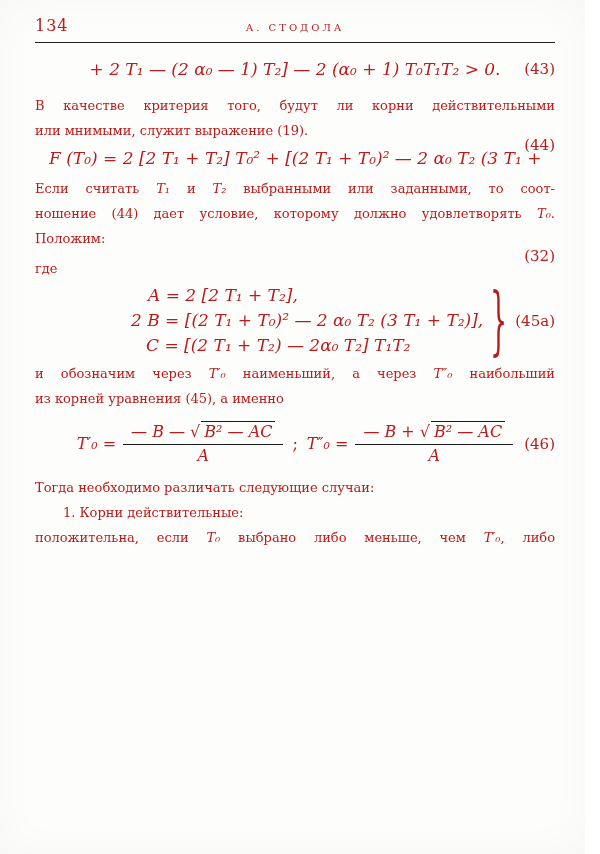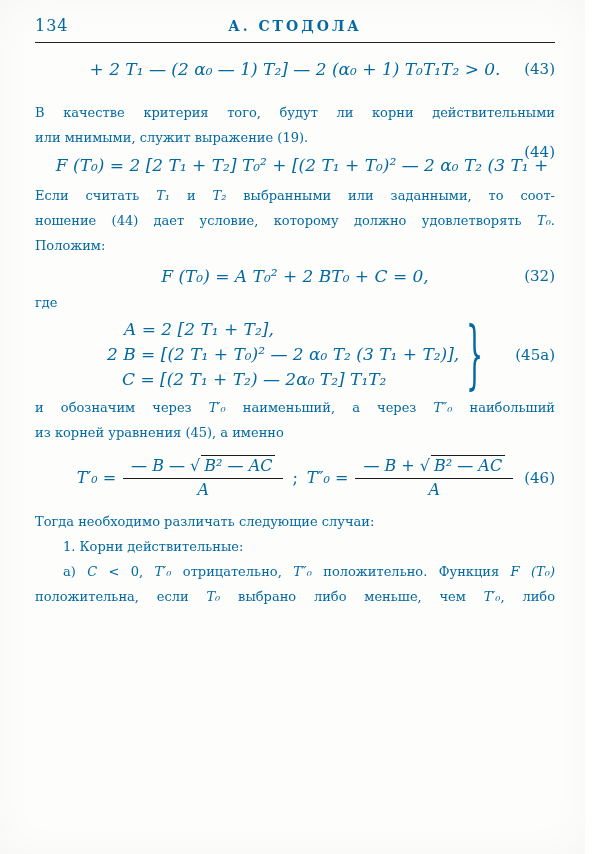--- a/index.html
+++ b/index.html
@@ -1,54 +1,54 @@
 <!DOCTYPE html>
 <html><head>
 <meta charset="utf-8">
 <style>
   * { box-sizing: border-box; }
   html, body { margin: 0; padding: 0; background: #ffffff; }
   .page {
     width: 585px; height: 854px;
     background: #fdfdfb;
-    color: #0369a1;
+    color: #b91c1c;
     font-family: "DejaVu Serif", "Liberation Serif", serif;
     padding: 16px 30px 0 35px;
     overflow: hidden;
     position: relative;
     box-shadow: inset 0 0 40px rgba(0,0,0,0.03);
   }
   
   .header { display: grid; grid-template-columns: 1fr auto 1fr; align-items: baseline; }
   .pagenum { justify-self: start; font-size: 16px; letter-spacing: 1px; }
-  .title   { font-size: 14px; letter-spacing: 3px; font-weight: 700; }
+  .title   { font-size: 10px; letter-spacing: 3px; font-weight: 400; }
   .rule    { border-bottom: 1.6px solid #222; margin-top: 7px; }
 
   
   .tline { font-size: 13px; line-height: 25px; white-space: normal; }
   .j     { text-align: justify; text-align-last: justify; }
   .ind   { text-indent: 28px; }
   .it    { font-style: italic; }
   .mvar  { font-style: italic; }
 
   
   .eqrow  { position: relative; font-style: italic; font-size: 17px; }
   .eqnum  { position: absolute; right: 0; font-style: normal; font-size: 15px; }
   .vcenter{ top: 50%; transform: translateY(-50%); }
 
-  .eq43 { text-align: center; margin: 13px 0 18px; line-height: 26px; white-space: nowrap; }
+  .eq43 { text-align: center; margin: 13px 0 11px; line-height: 26px; white-space: nowrap; }
   .eq44 { margin: 3px 0 5px; }
   .eq44 .eqline { line-height: 25px; white-space: nowrap; }
-  .eq44 .l1 { padding-left: 14px; text-align: center; }
+  .eq44 .l1 { padding-left: 14px; }
   .eq44 .l2 { padding-left: 76px; }
   .eq44 .eqnum { bottom: 0; }
   .eq45 { text-align: center; margin: 5px 0 1px; line-height: 26px; }
 
   .eq45a { display: flex; align-items: center; margin: 2px 0 3px; }
-  .lines45a { margin-left: 72px; }
+  .lines45a { margin-left: 96px; }
   .lines45a .eqline { line-height: 25px; white-space: nowrap; }
   .pad-a { padding-left: 17px; }
   .pad-c { padding-left: 15px; }
   .brace { font-style: normal; font-size: 30px; line-height: 1;
            transform: scale(0.9, 2.5); transform-origin: center; margin-left: 6px; }
 
   .eq46 { display: flex; justify-content: center; align-items: center; margin: 10px 0 8px; }
   .eq46body { display: inline-flex; align-items: center; font-size: 16px; }
   .eq46body .lhs { margin-right: 7px; }
   .frac { display: inline-flex; flex-direction: column; align-items: center; line-height: 1.3; }
@@ -87,21 +87,20 @@
     <span class="eqnum" style="bottom:17px;">(44)</span>
   </div>
 
   <div class="para">
     <div class="tline j"><span>Если считать </span><span class="mvar">T₁</span><span> и </span><span class="mvar">T₂</span><span> выбранными или заданными, то соот-</span></div>
     <div class="tline j"><span>ношение (44) дает условие, которому должно удовлетворять </span><span class="mvar">T₀</span><span>.</span></div>
     <div class="tline">Положим:</div>
   </div>
 
   <div class="eqrow eq45">
-    <span>F (T₀) = A T₀² + 2 BT₀ + C = 0,</span>
     <span class="eqnum vcenter">(32)</span>
   </div>
 
   <div class="tline">где</div>
 
   <div class="eqrow eq45a">
     <div class="lines45a">
       <div class="eqline pad-a">A = 2 [2 T₁ + T₂],</div>
       <div class="eqline">2 B = [(2 T₁ + T₀)² — 2 α₀ T₂ (3 T₁ + T₂)],</div>
       <div class="eqline pad-c">C = [(2 T₁ + T₂) — 2α₀ T₂] T₁T₂</div>
@@ -128,19 +127,18 @@
         <span class="fnum"><span class="mvar">— B + </span><span class="sqrtsym">√</span><span class="radicand mvar">B² — AC</span></span>
         <span class="fden mvar">A</span>
       </span>
     </span>
     <span class="eqnum vcenter">(46)</span>
   </div>
 
   <div class="para">
     <div class="tline">Тогда необходимо различать следующие случаи:</div>
     <div class="tline ind">1. Корни действительные:</div>
-    <div class="tline j ind"><span>а) </span><span class="mvar">C</span><span> &lt; 0, </span><span class="mvar">T′₀</span><span> отрицательно, </span><span class="mvar">T″₀</span><span> положительно. Функция </span><span class="mvar">F (T₀)</span></div>
     <div class="tline j"><span>положительна, если </span><span class="mvar">T₀</span><span> выбрано либо меньше, чем </span><span class="mvar">T′₀</span><span>, либо</span></div>
     <div class="tline j"></div>
 
   </div>
 
 </div>
 
 </body></html>

